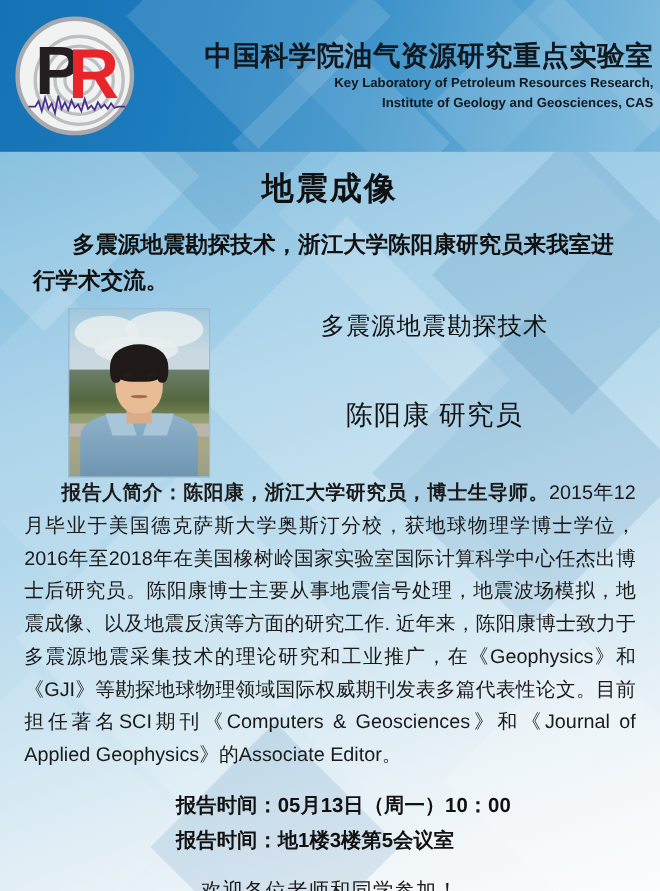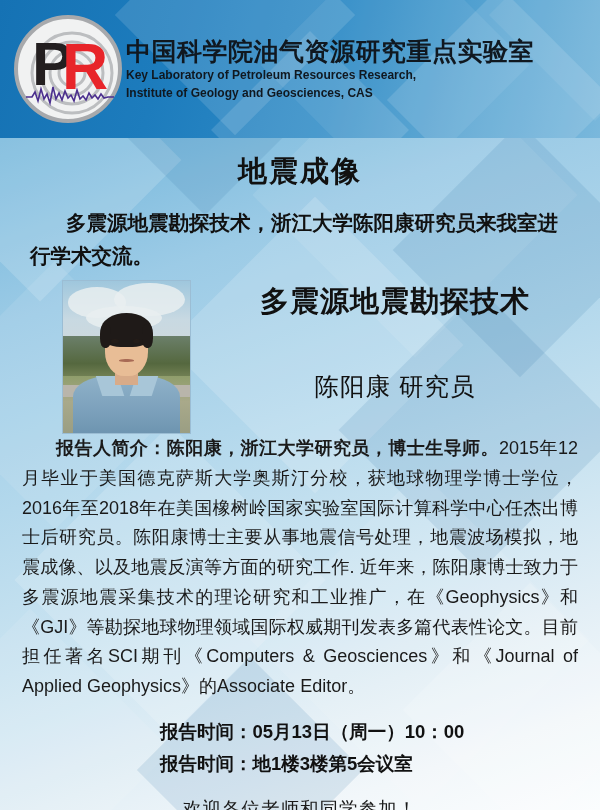--- a/index.html
+++ b/index.html
@@ -74,21 +74,21 @@
     position: relative;
     width: 112px;
     height: 112px;
     margin-left: 12px;
     flex: 0 0 auto;
   }
 
   
   .header-text {
     flex: 1 1 auto;
-    text-align: left;
+    text-align: right;
     padding-right: 6px;
     padding-left: 2px;
     color: #101820;
   }
   .lab-cn {
     font-size: 25px;
     font-weight: bold;
     letter-spacing: 0.5px;
     line-height: 1.25;
     white-space: nowrap;
@@ -229,22 +229,22 @@
   }
 
   .talk-block {
     position: absolute;
     left: 200px;
     top: 2px;
     width: 390px;
     text-align: center;
   }
   .talk-title {
-    font-size: 29px;
-    font-weight: bold;
+    font-size: 22px;
+    font-weight: normal;
     color: #111;
     letter-spacing: 1px;
   }
   .speaker {
     margin-top: 48px;
     font-size: 24.5px;
     font-weight: normal;
     color: #111;
     letter-spacing: 1px;
   }

